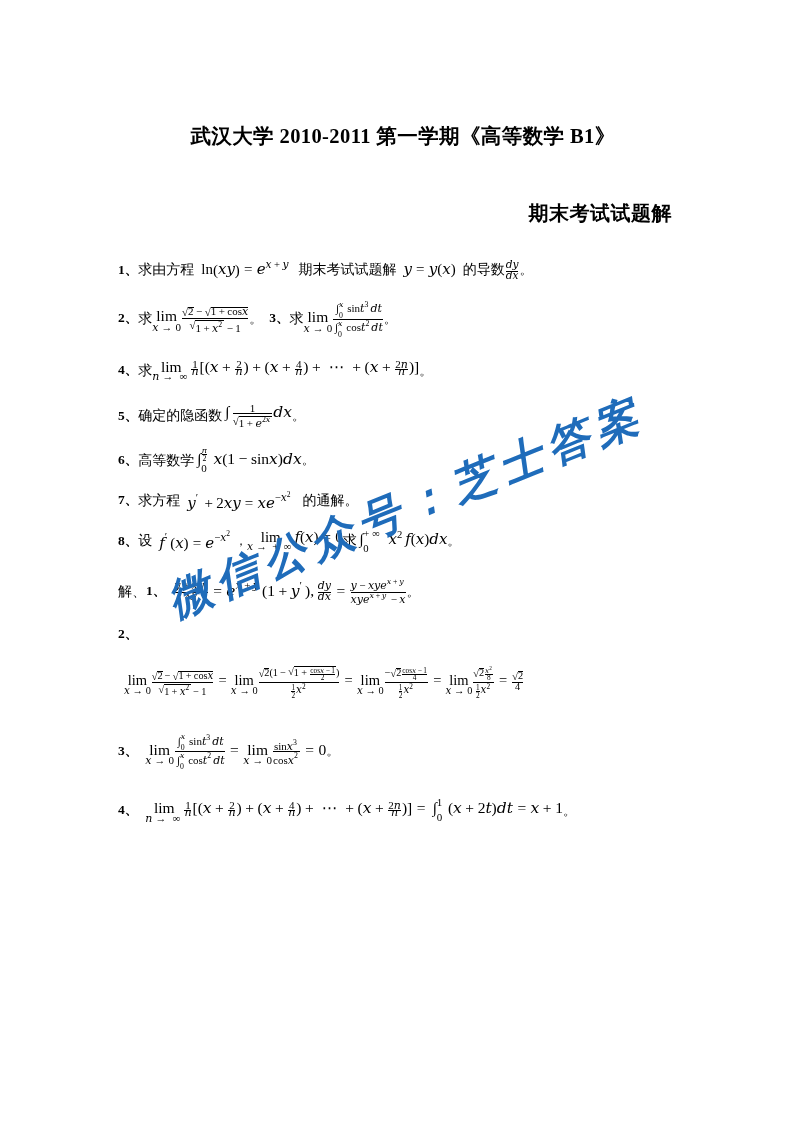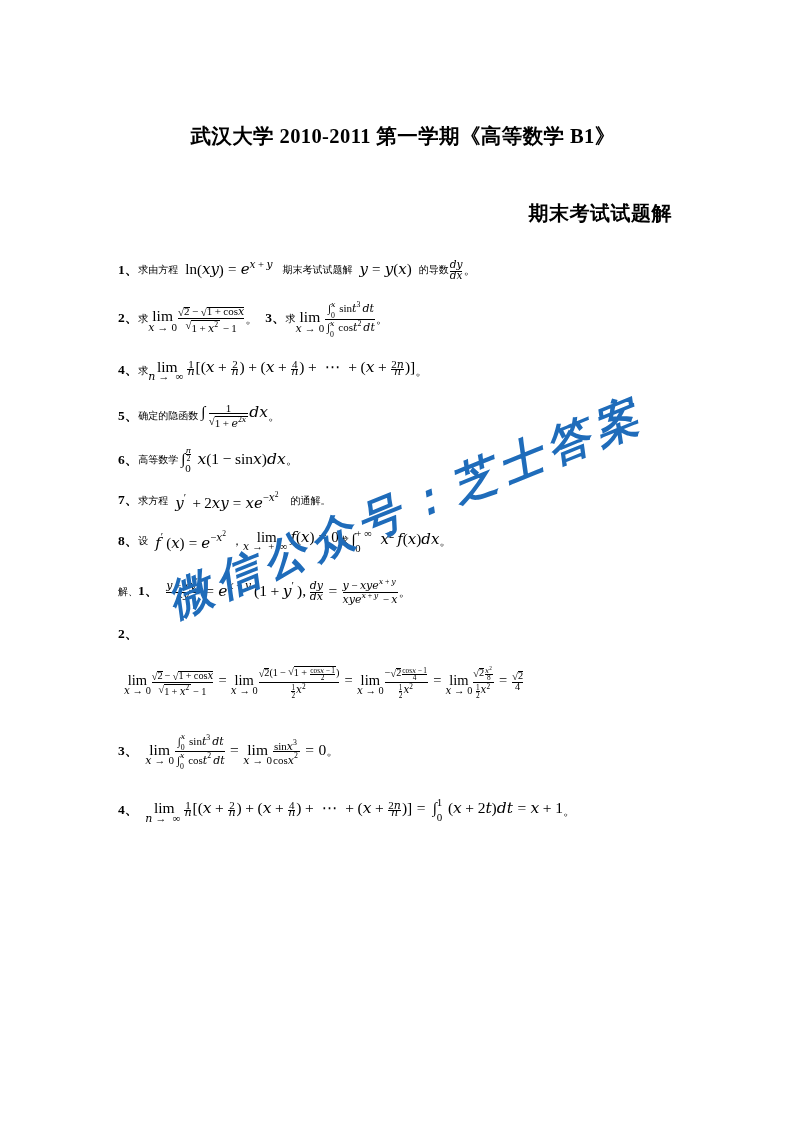--- a/index.html
+++ b/index.html
@@ -60,21 +60,21 @@
     display: flex;
     align-items: center;
     flex-wrap: nowrap;
   }
   .num {
     font-weight: bold;
     font-size: 13.5px;
     white-space: nowrap;
   }
   .cn {
-    font-size: 10px;
+    font-size: 14px;
     white-space: nowrap;
   }
   .per { font-size: 13px; }
 
   .q1  { padding-top: 18px; }
   .q23 { padding-top: 22px; }
   .q4  { padding-top: 24px; }
   .q5  { padding-top: 24px; }
   .q6  { padding-top: 22px; }
   .q7  { padding-top: 19px; }

